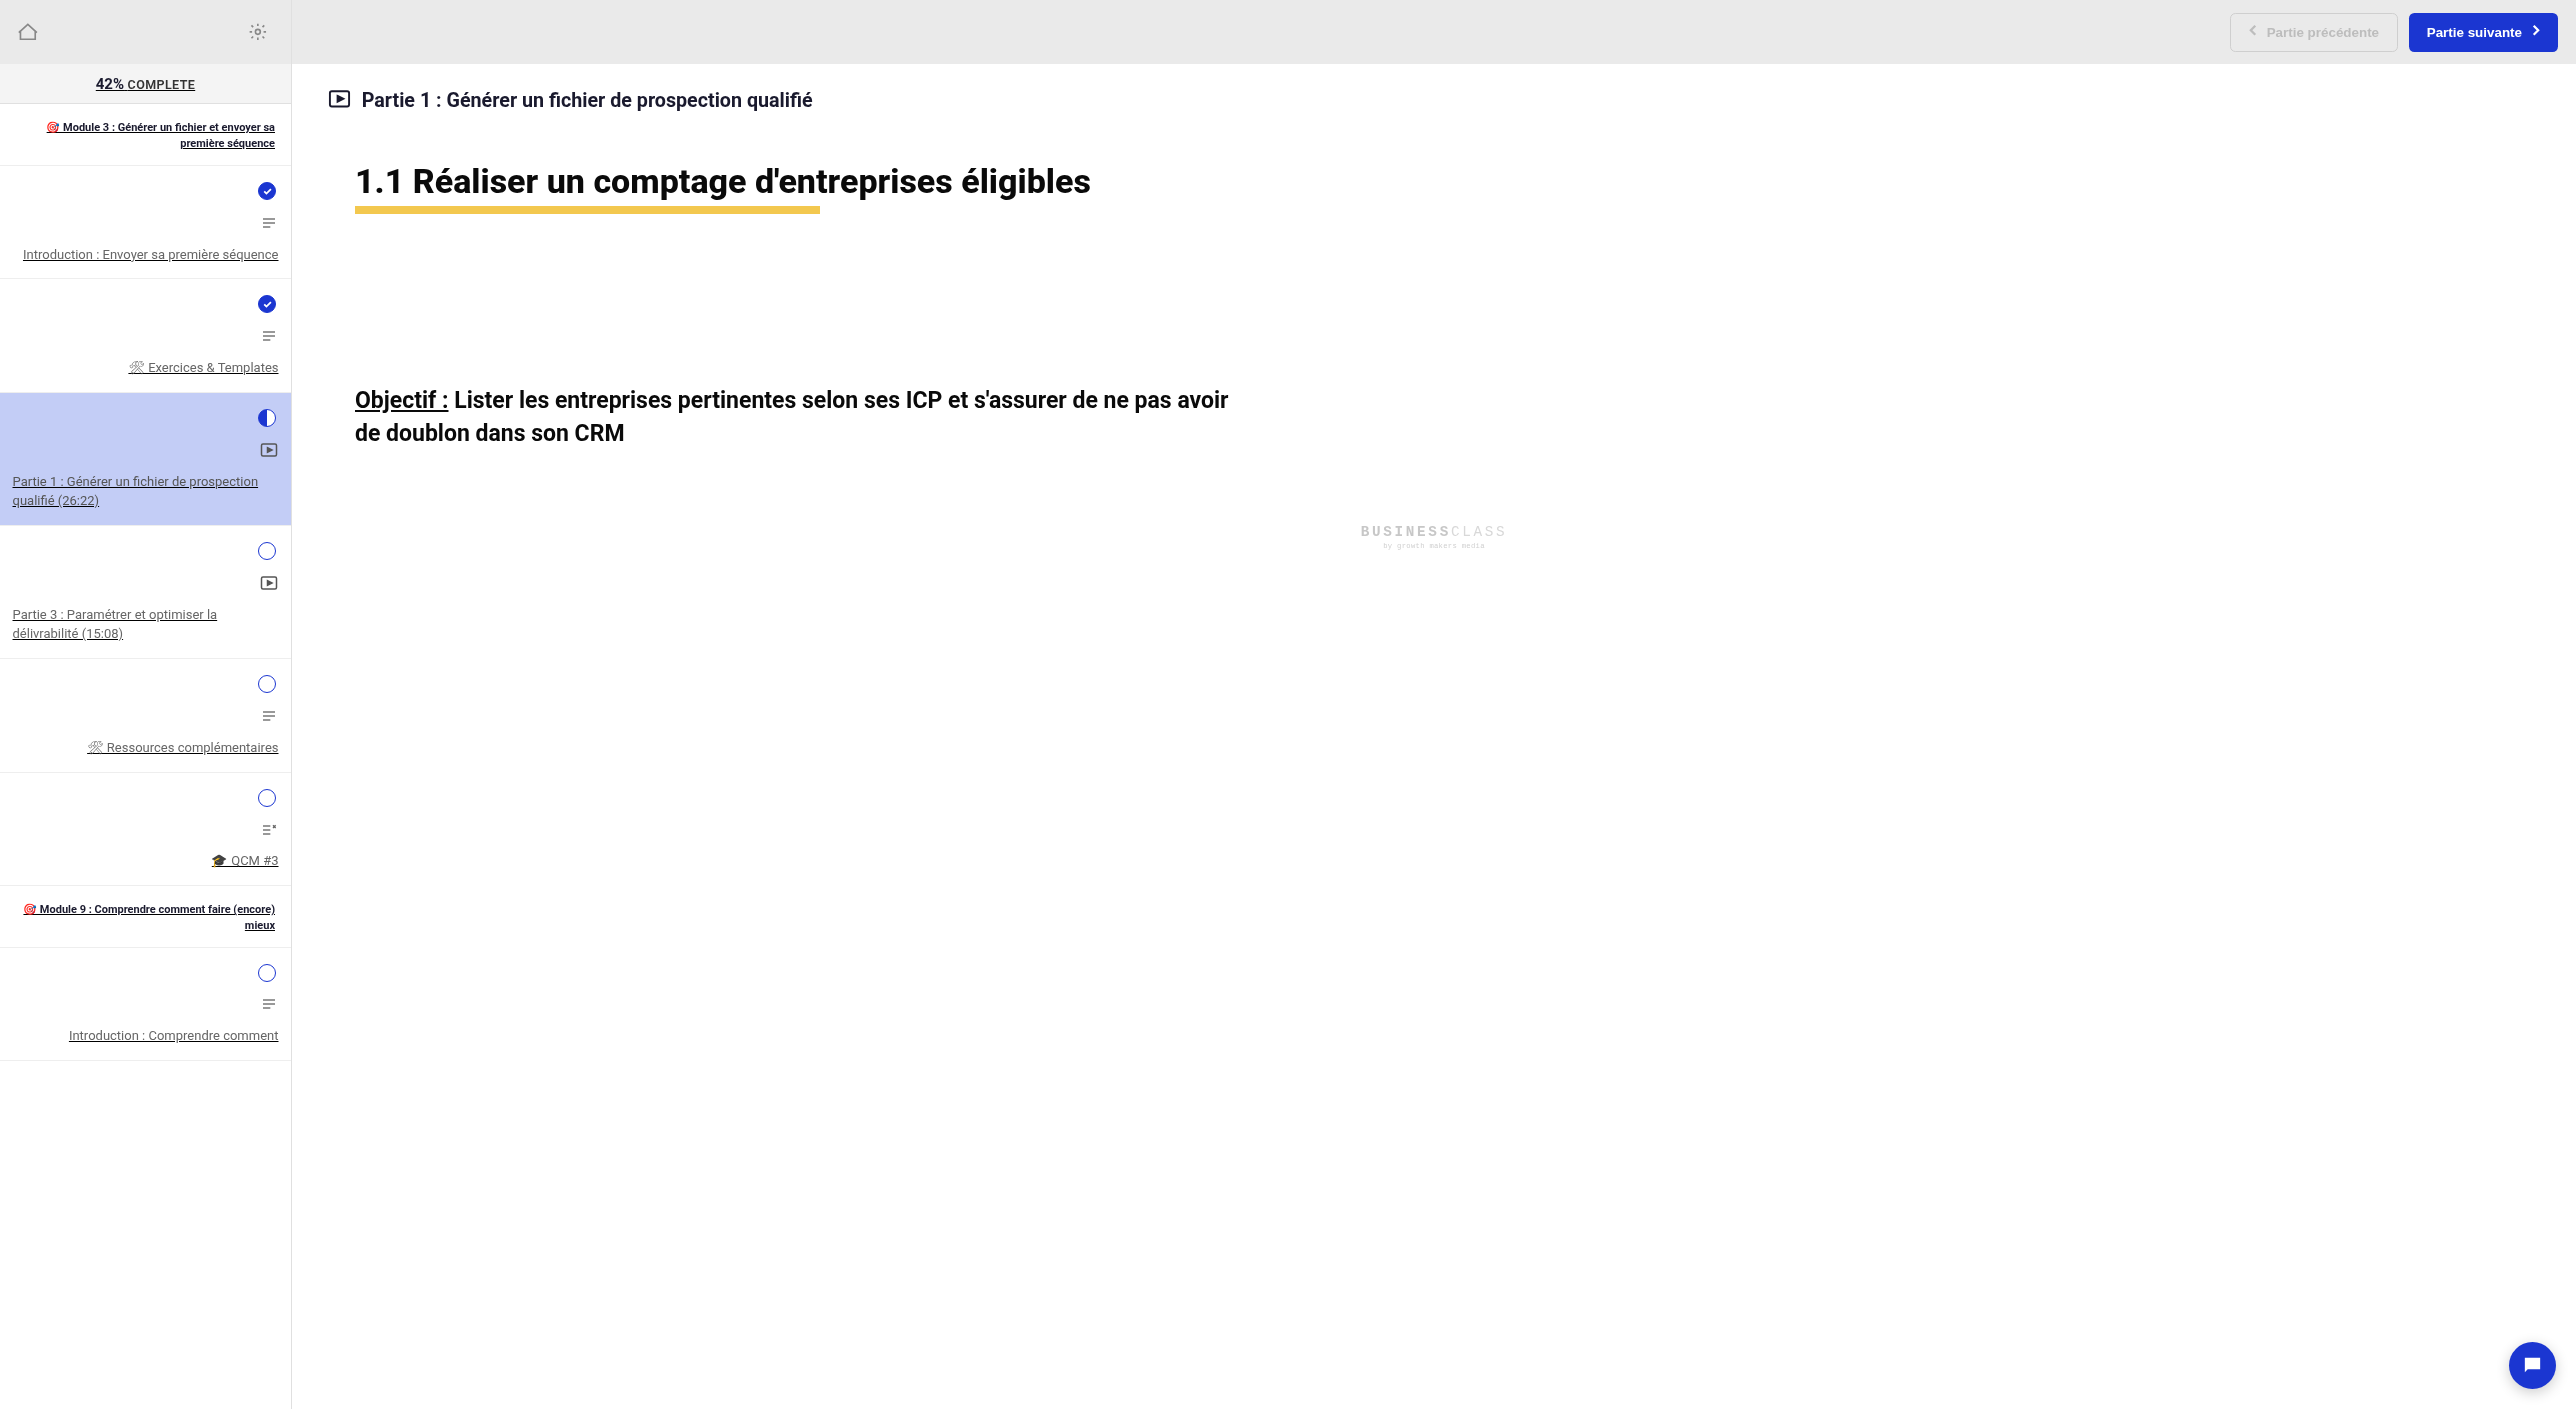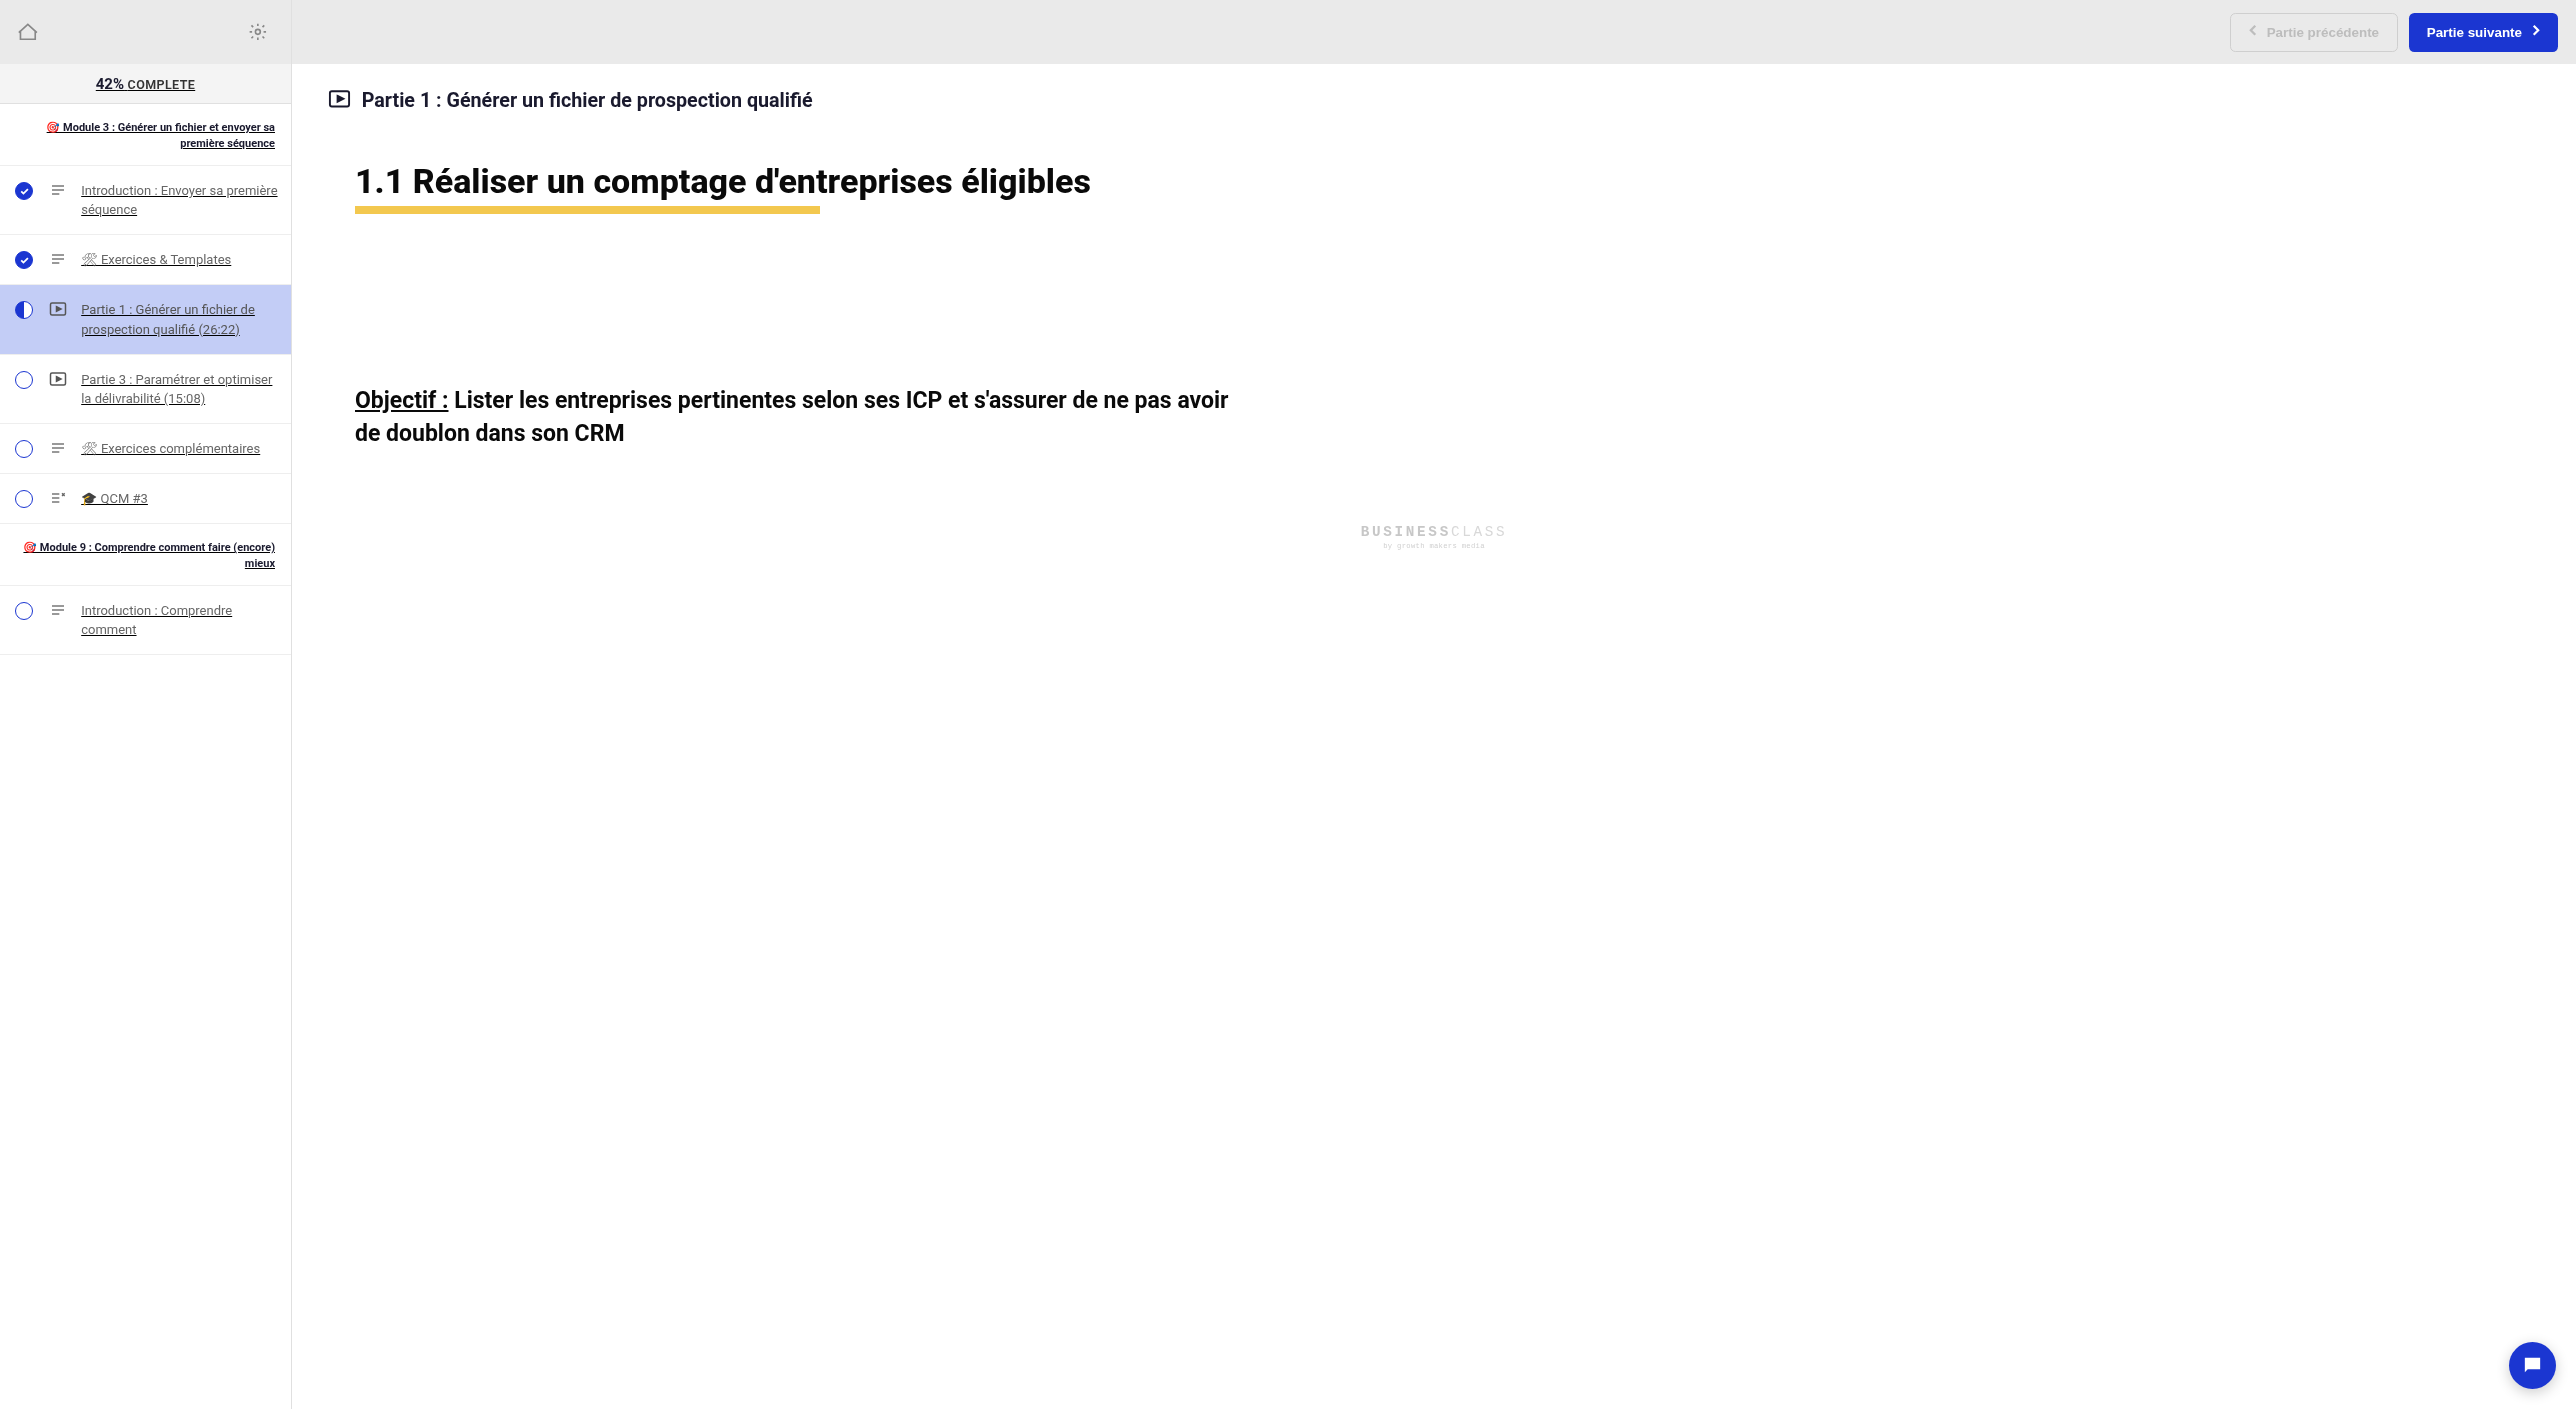--- a/index.html
+++ b/index.html
@@ -46,25 +46,26 @@
   padding: 16px 16px 12.5px 16px;
   font-size: 11px;
   font-weight: 700;
   color: #1a1a2e;
   border-bottom: 0.9px solid #eee;
   line-height: 1.45;
   text-align: right;
 }
 .lesson-item {
   display: flex;
-  align-items: flex-start;
+  align-items: flex-end;
   padding: 14.3px 12.5px 14.3px 12.5px;
   border-bottom: 0.9px solid #eee;
   gap: 13px;
   cursor: pointer;
+  flex-direction: column;
 }
 .lesson-item.active { background: #c3cdf6; }
 .status-col {
   width: 23px;
   display: flex;
   justify-content: center;
   padding-top: 1.8px;
   flex-shrink: 0;
 }
 .status-circle {
@@ -312,21 +313,21 @@
     <div class="status-col">
         <div class="status-circle"></div>
       </div>
     <div class="type-col">
         <svg width="16" height="16" viewBox="0 0 24 24" fill="none" stroke="#666" stroke-width="2">
           <line x1="3" y1="6" x2="21" y2="6"></line>
           <line x1="3" y1="12" x2="21" y2="12"></line>
           <line x1="3" y1="18" x2="14" y2="18"></line>
         </svg>
       </div>
-    <div class="lesson-label">🛠 Exercices complémentaires</div>
+    <div class="lesson-label">🛠 Ressources complémentaires</div>
   </div>
 
 
   <div class="lesson-item">
     <div class="status-col">
         <div class="status-circle"></div>
       </div>
     <div class="type-col">
         <svg width="16" height="16" viewBox="0 0 24 24" fill="none" stroke="#666" stroke-width="2">
           <line x1="3" y1="6" x2="14" y2="6"></line>

